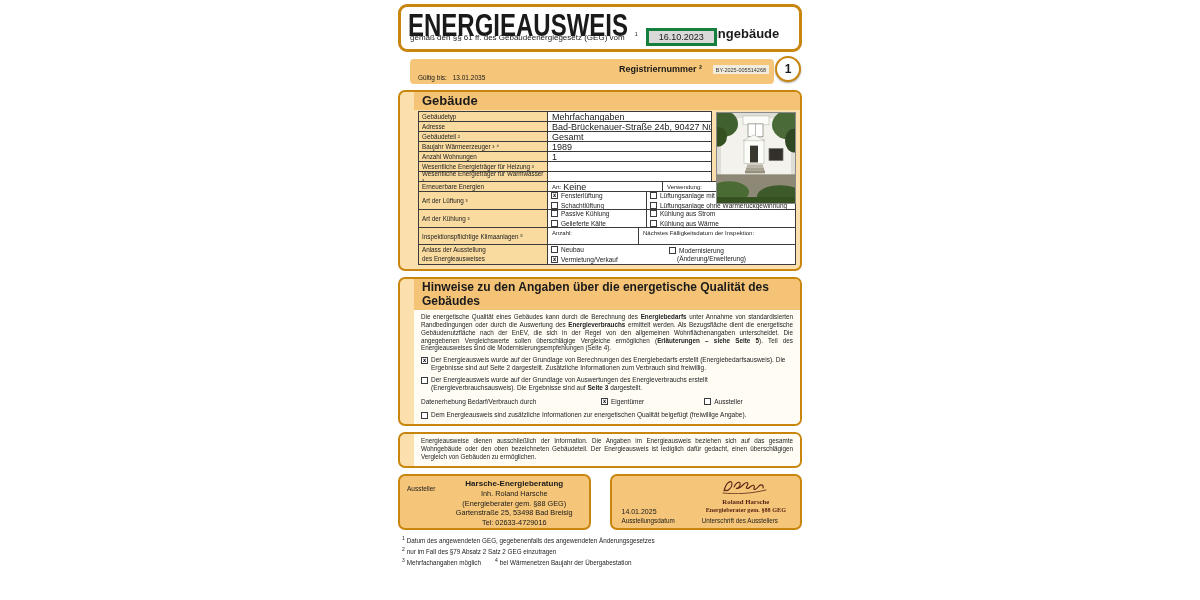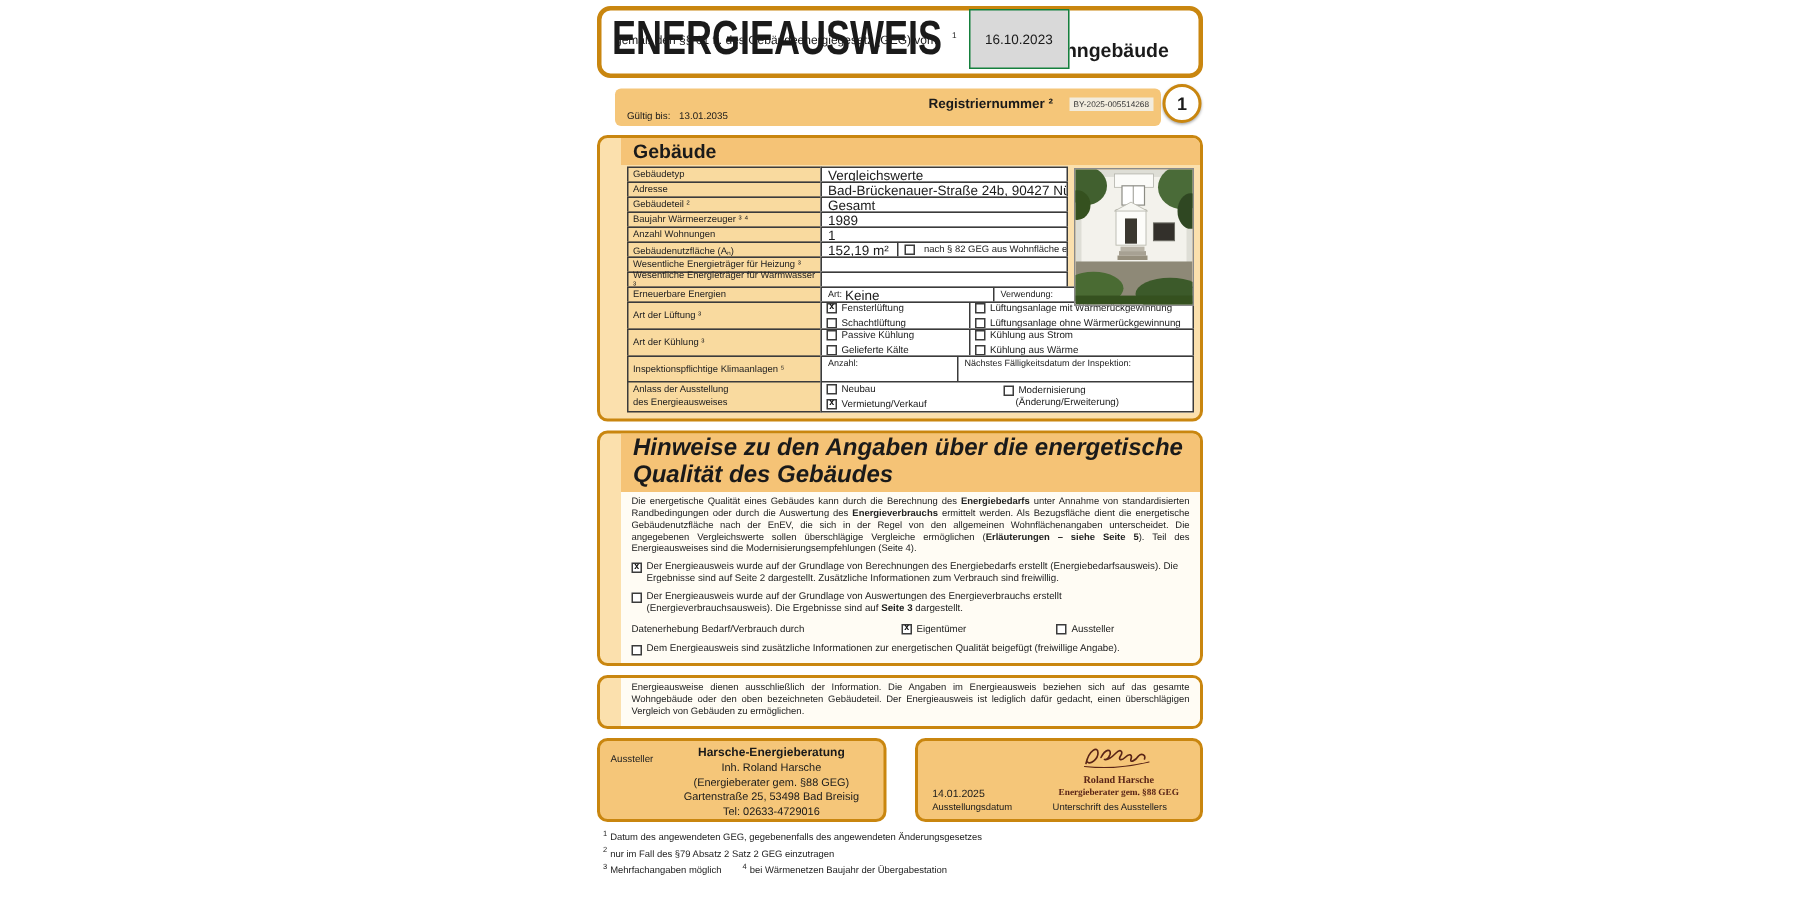--- a/index.html
+++ b/index.html
@@ -8,37 +8,37 @@
   .doc{position:absolute;left:396px;top:0;width:408px;height:600px;}
 
   
   .title-box{position:relative;margin:4px 2px 0 2px;height:42px;background:#fff;
              border:3px solid #C9860F;border-radius:9px;}
   .main-title{position:absolute;left:7px;top:2px;font-size:32px;font-weight:900;line-height:1;
               white-space:nowrap;transform:scaleX(0.75);transform-origin:0 0;letter-spacing:0;}
   .subtitle{position:absolute;left:268px;top:19px;font-size:13px;font-weight:bold;white-space:nowrap;}
   .law-line{position:absolute;left:9px;bottom:3px;font-size:8px;white-space:nowrap;}
   .law-sup{font-size:5.5px;vertical-align:super;margin:0 4px 0 10px;}
-  .geg-date{display:inline-block;background:#D9D9D9;border:1px solid #15803d;
-            padding:14px 10px;font-size:9px;margin-left:4px;}
+  .geg-date{display:inline-block;background:#D9D9D9;border:3px solid #15803d;
+            padding:1px 10px;font-size:9px;margin-left:4px;}
 
   
   .registry-bar{position:relative;margin:7px 30px 0 14px;height:25px;background:#F5C679;border-radius:4px;}
   .valid{position:absolute;left:8px;bottom:3px;font-size:6.5px;}
   .valid b{font-weight:normal;margin-left:4px;}
   .reg-label{position:absolute;right:72px;top:5px;font-size:9px;font-weight:bold;}
   .reg-num{position:absolute;right:5px;top:6px;font-size:5.5px;background:#F2ECDD;padding:1.5px 3px;color:#333;}
   .page-badge{position:absolute;left:379px;top:56px;width:22px;height:22px;border-radius:50%;
               border:2.5px solid #C9860F;background:#fff;display:flex;align-items:center;justify-content:center;
               font-size:12px;font-weight:bold;box-shadow:0 1px 2px rgba(0,0,0,0.35);}
 
   
   .sec-box{margin:6px 2px 0 2px;border:2px solid #C9860F;border-radius:7px;overflow:hidden;background:#FBE0AD;padding-left:14px;}
   .sec-band{background:#F5C376;font-weight:bold;font-size:13px;padding:1px 8px 2px;}
-  .sec-band.small{font-size:16px;font-style:italic;}
+  .sec-band.small{font-size:12px;}
   .sec-body{background:#FFFCF4;padding:3px 7px 5px;}
 
   
   .gtable{position:relative;padding:2px 4px 4px;}
   .trow{display:flex;width:100%;margin-top:-1px;}
   .trow:first-child{margin-top:0;}
   .trow.narrow{width:calc(100% - 84px);}
   .tlabel{flex:0 0 130px;box-sizing:border-box;height:11px;background:#F9DA9F;border:1px solid #3b3b3b;
           font-size:6.3px;padding:0 3px;display:flex;align-items:center;color:#222;}
   .tval{flex:1;box-sizing:border-box;height:11px;background:#fff;border:1px solid #3b3b3b;margin-left:-1px;
@@ -135,45 +135,37 @@
           <ellipse cx="1" cy="24" rx="9" ry="10" fill="#35511F"></ellipse>
           <ellipse cx="72" cy="12" rx="17" ry="15" fill="#4A6B38"></ellipse>
           <ellipse cx="77" cy="28" rx="9" ry="12" fill="#2F4722"></ellipse>
           <ellipse cx="12" cy="80" rx="20" ry="11" fill="#4A6B33"></ellipse>
           <ellipse cx="63" cy="84" rx="23" ry="11" fill="#3C5A2A"></ellipse>
           <rect x="0" y="85" width="78" height="6" fill="#35511F"></rect>
         </svg>
 
         <div class="trow narrow">
           <div class="tlabel">Gebäudetyp</div>
-          <div class="tval">Vergleichswerte</div>
+          <div class="tval">Mehrfachangaben</div>
         </div>
         <div class="trow narrow">
           <div class="tlabel">Adresse</div>
           <div class="tval">Bad-Brückenauer-Straße 24b, 90427 Nürnberg</div>
         </div>
         <div class="trow narrow">
           <div class="tlabel">Gebäudeteil ²</div>
           <div class="tval">Gesamt</div>
         </div>
         <div class="trow narrow">
           <div class="tlabel">Baujahr Wärmeerzeuger ³ ⁴</div>
           <div class="tval">1989</div>
         </div>
         <div class="trow narrow">
           <div class="tlabel">Anzahl Wohnungen</div>
           <div class="tval">1</div>
-        </div>
-        <div class="trow narrow">
-          <div class="tlabel">Gebäudenutzfläche (Aₙ)</div>
-          <div class="tval tval-m2">152,19 m²</div>
-          <div class="tval tval-cbcell">
-            <span class="cb"></span>
-            <span>nach § 82 GEG aus Wohnfläche ermittelt</span>
-          </div>
         </div>
         <div class="trow narrow">
           <div class="tlabel">Wesentliche Energieträger für Heizung ³</div>
           <div class="tval"></div>
         </div>
         <div class="trow narrow">
           <div class="tlabel">Wesentliche Energieträger für Warmwasser ³</div>
           <div class="tval"></div>
         </div>
 

